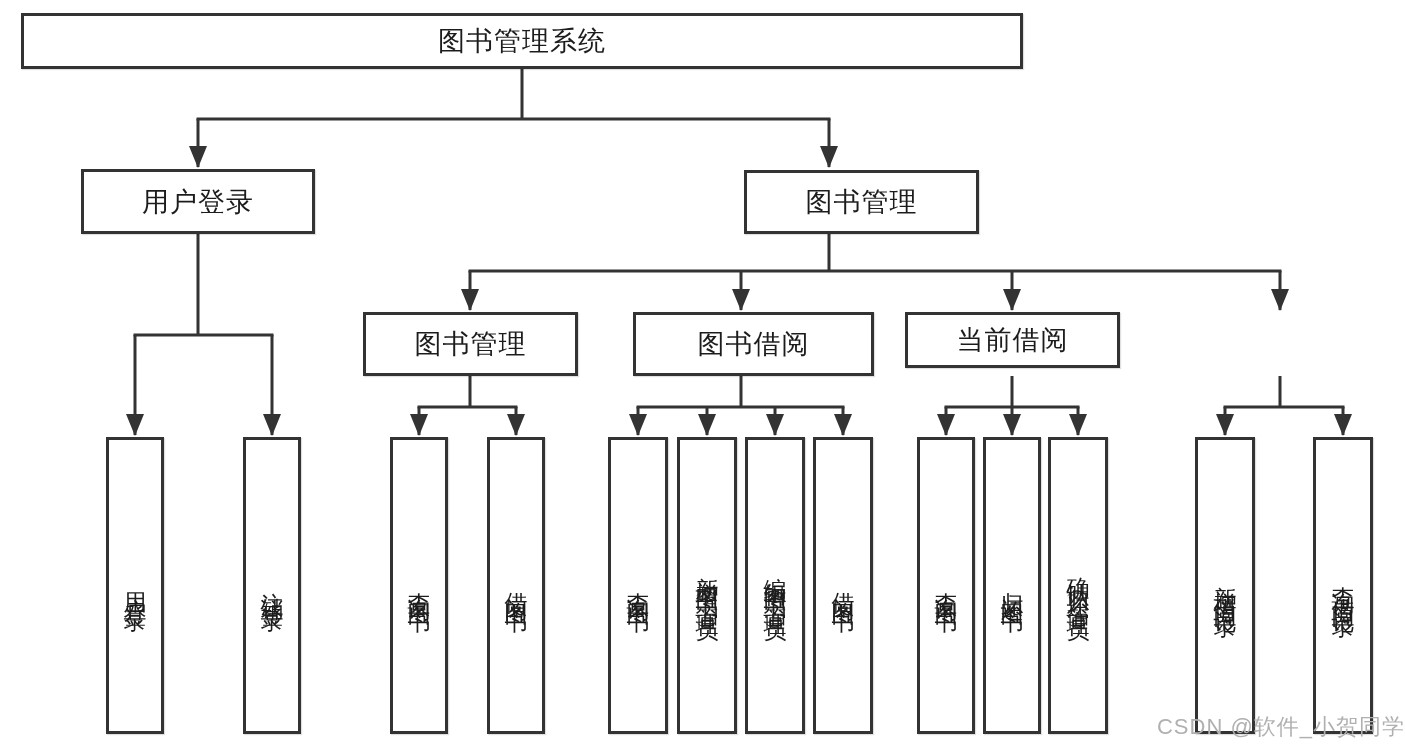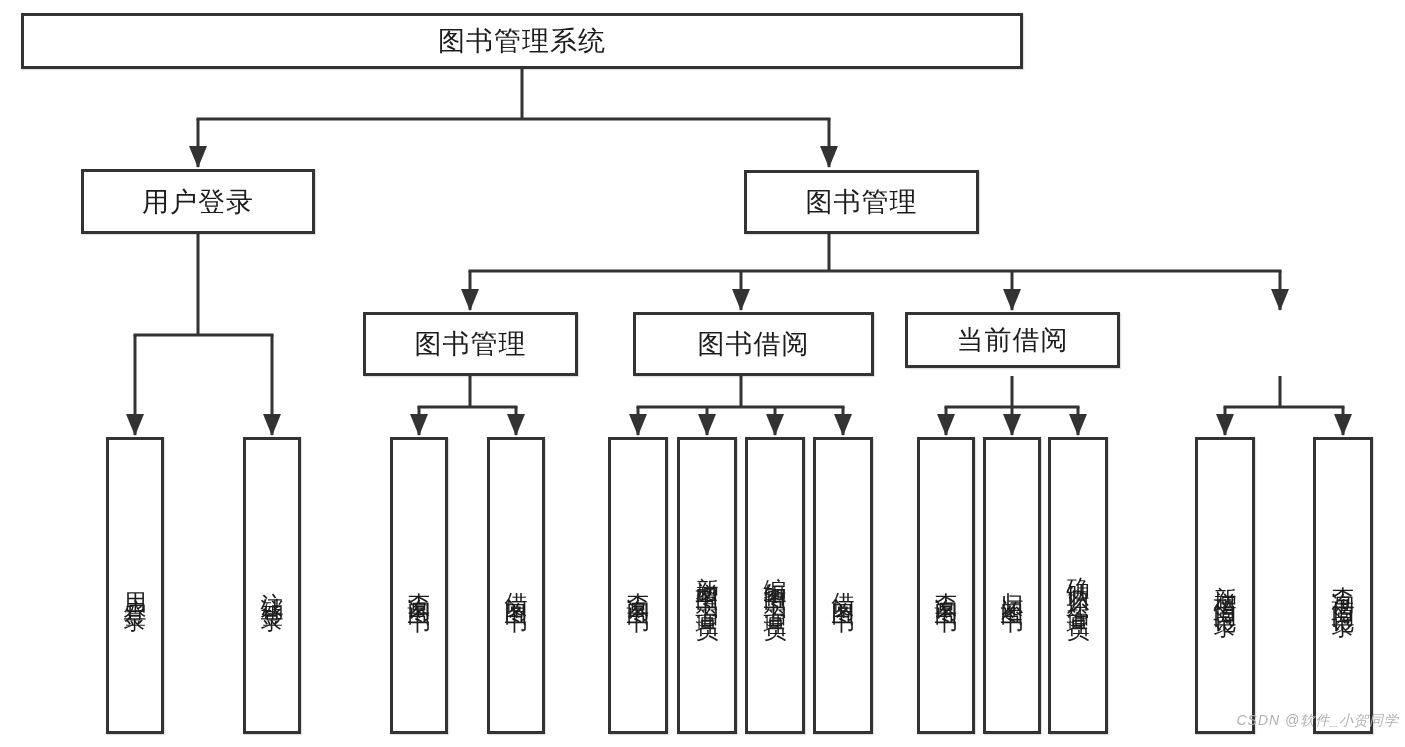--- a/index.html
+++ b/index.html
@@ -42,27 +42,26 @@
   }
   .vbox {
     writing-mode: vertical-rl;
     text-orientation: mixed;
     font-size: 23px;
     letter-spacing: 6px;
     line-height: 1;
   }
   .watermark {
     position: absolute;
-    right: 6px;
+    right: 0;
     top: 712px;
-    font-size: 14px;
+    font-size: 22px;
     color: #b0b0b0;
     letter-spacing: 1px;
     white-space: nowrap;
-    font-style: italic;
   }
 </style>
 </head>
 <body>
 
 <div class="canvas">
 
   <svg class="wires" width="1405" height="747" viewBox="0 0 1405 747">
     <defs>
       <marker id="arr" markerUnits="userSpaceOnUse" markerWidth="24" markerHeight="18" refX="21" refY="9" orient="auto">

